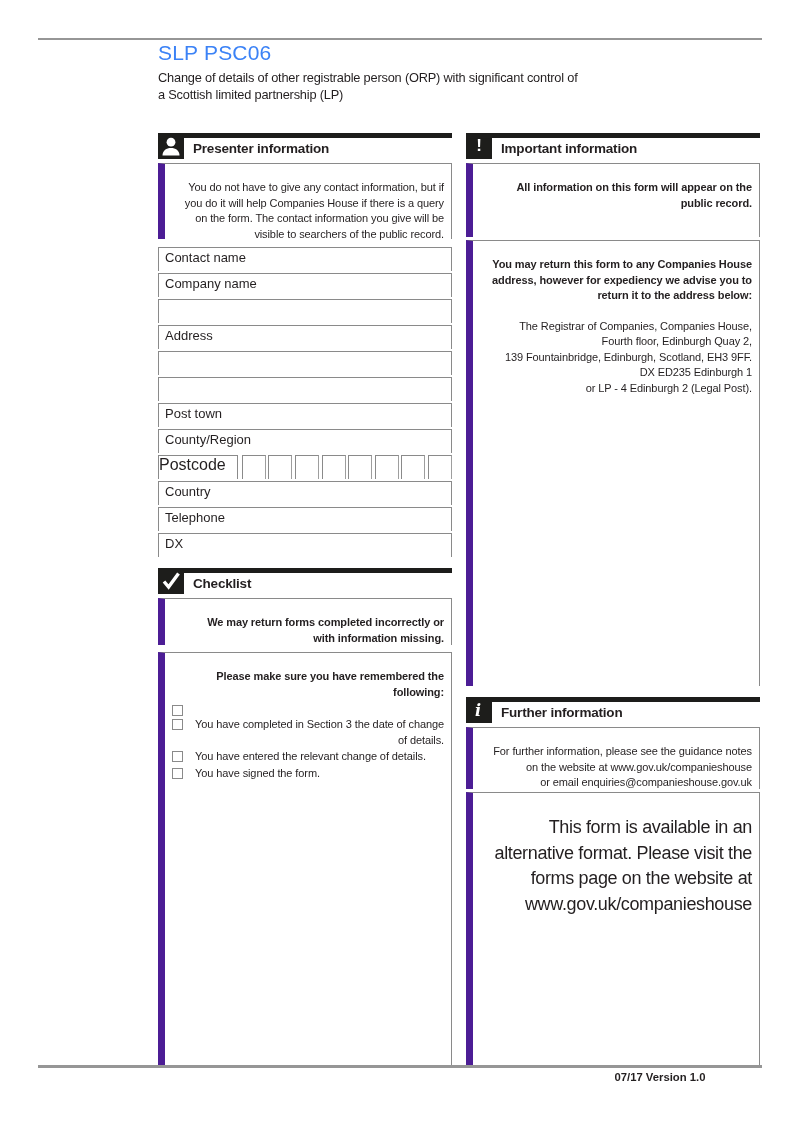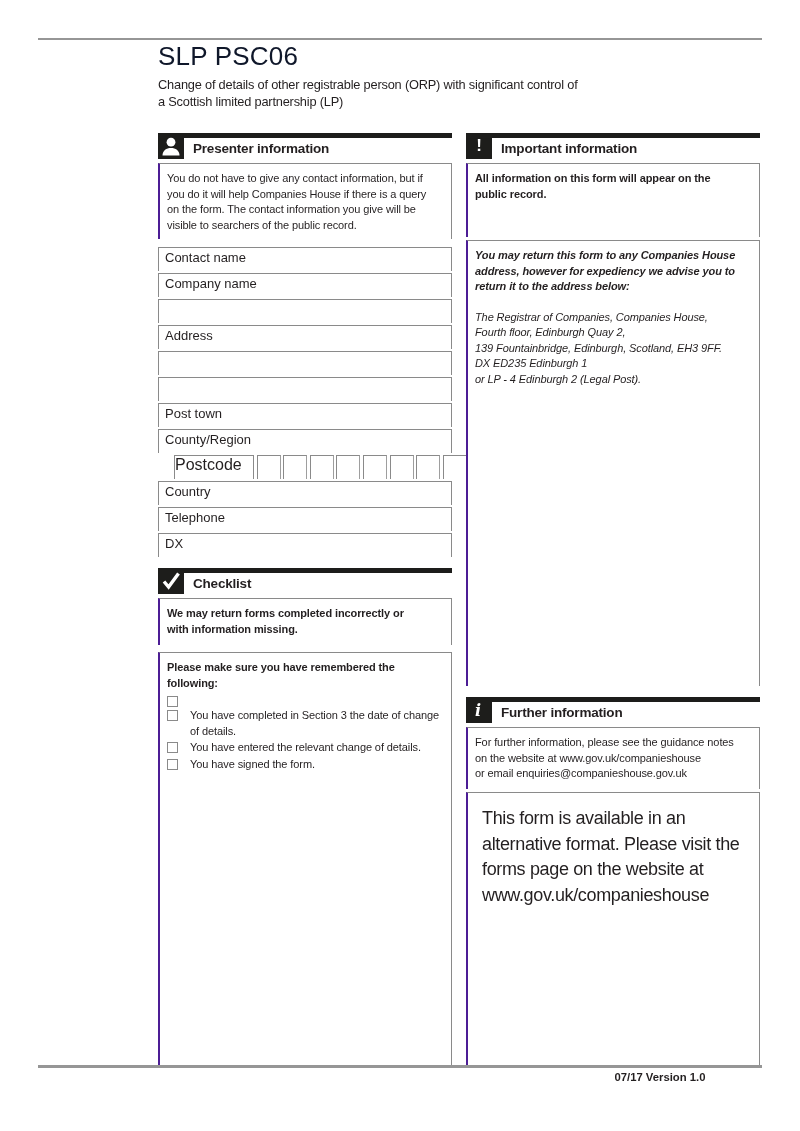--- a/index.html
+++ b/index.html
@@ -5,56 +5,56 @@
   * { margin:0; padding:0; box-sizing:border-box; }
   html,body { background:#ffffff; }
   body { font-family:"Liberation Sans", sans-serif; color:#231f20; }
   .page { position:relative; width:800px; height:1131px; background:#fff; overflow:hidden; }
 
   .rule { position:absolute; left:38px; width:724px; background:#969696; }
   .rule.top { top:38px; height:2px; }
   .rule.bottom { top:1065px; height:3px; }
 
   .titleblock { position:absolute; left:158px; top:41px; width:604px; }
-  .form-code { font-size:26px; letter-spacing:0.2px; color:#0f172a; }
+  .form-code { font-size:21px; letter-spacing:0.2px; color:#3b82f6; }
   .form-subtitle { margin-top:5px; font-size:12.8px; line-height:16.5px; letter-spacing:-0.2px; white-space:pre-line; }
 
   .col { position:absolute; top:133px; width:294px; height:932px; display:flex; flex-direction:column; }
   .col.left { left:158px; }
   .col.right { left:466px; }
 
   .sec-header { display:flex; height:27px; flex:0 0 auto; }
   .sec-icon { width:26px; height:26px; background:#1d1d1b; color:#fff; display:flex; align-items:center; justify-content:center; flex:0 0 auto; }
   .sec-rest { flex:1; border-top:5px solid #1d1d1b; padding:3px 0 0 9px; font-weight:bold; font-size:13.5px; letter-spacing:-0.2px; }
 
-  .box { border-left:2px solid #4c1d95; border-top:1px solid #8a8a8a; border-right:1px solid #8a8a8a; padding:7px 7px; font-size:11px; line-height:15.5px; letter-spacing:-0.1px; flex:0 0 auto; }
+  .box { border-left:7px solid #4c1d95; border-top:1px solid #8a8a8a; border-right:1px solid #8a8a8a; padding:16px 7px; font-size:11px; line-height:15.5px; letter-spacing:-0.1px; flex:0 0 auto;text-align:right; }
   .ml { white-space:pre-line; }
   .b { font-weight:bold; }
 
   .fields { margin-top:8px; flex:0 0 auto; }
   .field { height:24px; margin-bottom:2px; border-left:1px solid #8a8a8a; border-top:1px solid #8a8a8a; border-right:1px solid #8a8a8a; }
   .field .lbl { display:block; font-size:13px; letter-spacing:0; padding:2px 0 0 6px; color:#231f20; }
-  .pc-row { display:flex; height:24px; margin-bottom:2px;margin-left:16px; }
+  .pc-row { display:flex; height:24px; margin-bottom:2px; }
   .pc-label { width:80px; border-left:1px solid #8a8a8a; border-top:1px solid #8a8a8a; border-right:1px solid #8a8a8a; flex:0 0 auto; }
   .pc-cells { display:flex; flex:1; justify-content:flex-end; }
   .pc-cell { width:24px; height:24px; margin-left:2.6px; border-left:1px solid #8a8a8a; border-top:1px solid #8a8a8a; border-right:1px solid #9e9e9e; }
 
   .check-row { display:flex; margin-bottom:1px; }
   .check-box { width:11px; height:11px; border:1px solid #8a8a8a; margin-top:2px; flex:0 0 auto; }
   .check-text { margin-left:12px; font-size:11px; line-height:15.5px; letter-spacing:-0.1px; }
 
   .grow { flex:1 1 auto; }
   .addr { margin-top:15px; }
 
   .bigtext { font-size:18px; line-height:25.5px; letter-spacing:-0.35px; padding-top:6px; padding-left:7px; }
 
   .footer { position:absolute; left:513px; top:1071px; width:294px; text-align:center; font-size:11.3px; color:#231f20;font-weight:bold; }
 
   .mt3 { margin-top:3px; } .mt9 { margin-top:9px; } .mt7 { margin-top:7px; } .mt11 { margin-top:11px; }
-  .h74 { height:74px; } .h47 { height:47px; } .h76 { height:76px; } .h446 { height:446px;font-style:italic; } .h62 { height:62px; }
+  .h74 { height:74px; } .h47 { height:47px; } .h76 { height:76px; } .h446 { height:446px; } .h62 { height:62px; }
 
   .envelope-svg, .person-svg, .check-svg { display:block; }
   .excl { font-size:17px; font-weight:bold; font-family:"Liberation Sans", sans-serif; }
   .info-i { font-family:"DejaVu Serif", serif; font-style:italic; font-weight:bold; font-size:16px; padding-right:2px; }
 </style>
 </head>
 <body>
 
 <div class="page">
 

